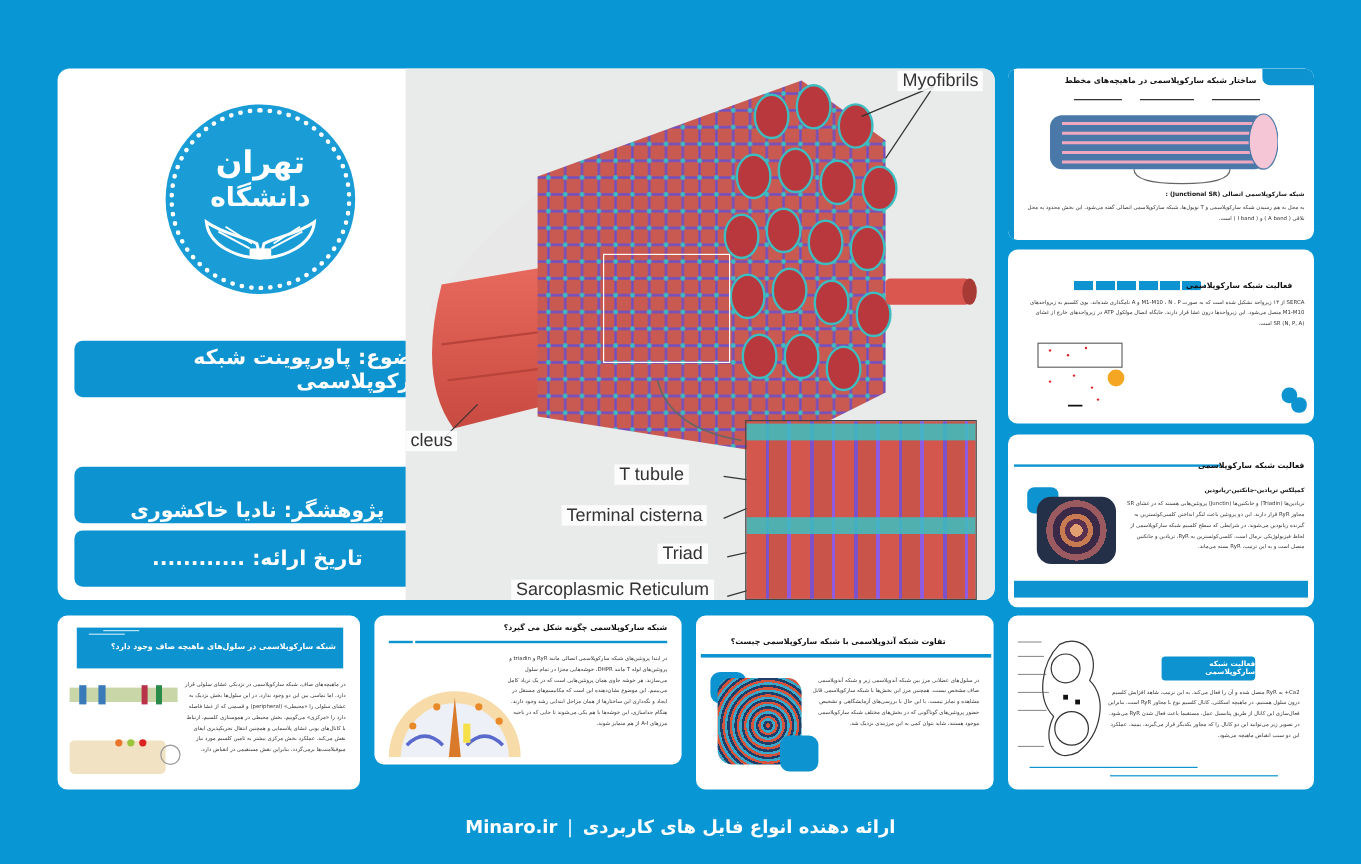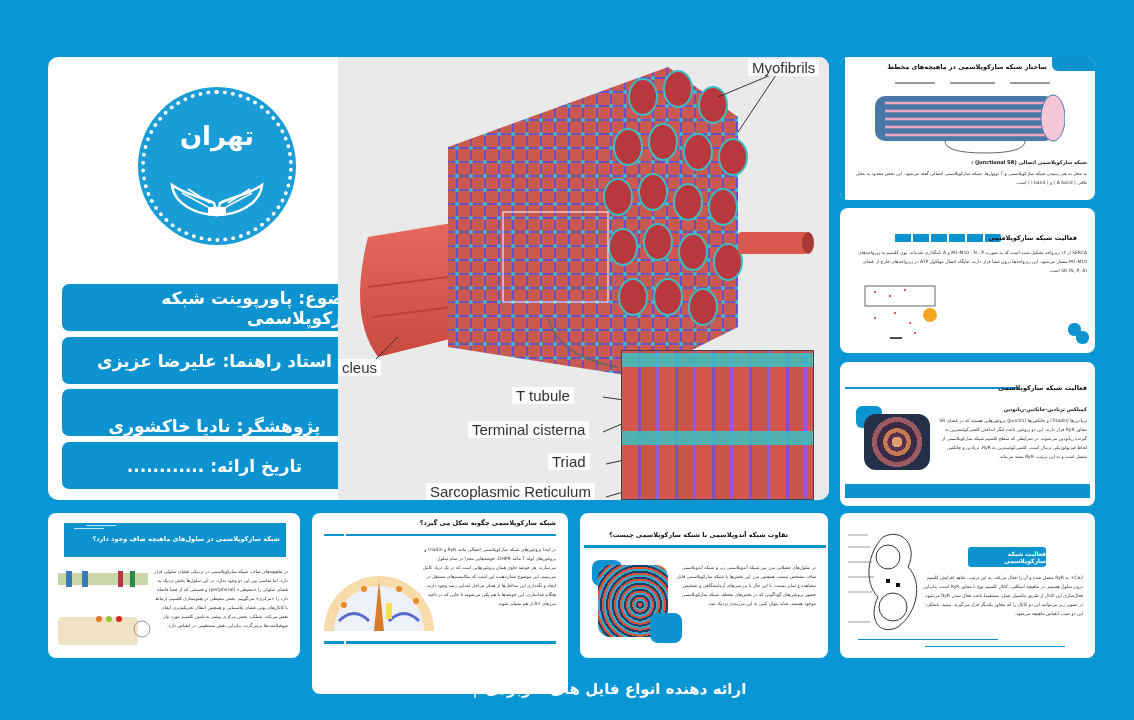--- a/index.html
+++ b/index.html
@@ -38,33 +38,31 @@
   .footer .sep { margin: 0 8px; font-weight: normal; }
 </style>
 </head>
 <body>
 
 <div class="card" id="main">
   <div class="logo">
     <div class="beads"></div>
     <div class="inner"></div>
     <div class="txt1">تهران</div>
+    <div class="txt2">دانشگاه</div>
     <svg class="wings" viewBox="0 0 98 36">
       <path d="M49 34 C30 34 6 24 4 4 C18 14 34 16 46 22 Z" fill="none" stroke="#fff" stroke-width="2.5"></path>
       <path d="M49 34 C68 34 92 24 94 4 C80 14 64 16 52 22 Z" fill="none" stroke="#fff" stroke-width="2.5"></path>
       <path d="M14 12 L40 26 M20 8 L42 22 M60 22 L82 8 M58 26 L84 12" stroke="#fff" stroke-width="1.5"></path>
       <rect x="40" y="26" width="18" height="8" fill="#fff"></rect>
     </svg>
   </div>
 
   <div class="info-box first" style="top:227px;">
     <span>موضوع: پاورپوینت شبکه سارکوپلاسمی</span>
-  </div>
-  <div class="info-box" style="top:280px;">
-    <span>استاد راهنما: علیرضا عزیزی</span>
   </div>
   <div class="info-box" style="top:332px;align-items:flex-end;">
     <span>پژوهشگر: نادیا خاکشوری</span>
   </div>
   <div class="info-box" style="top:385px;">
     <span>تاریخ ارائه: ............</span>
   </div>
 
   <div class="hero">
     <svg width="491" height="443" style="position:absolute;left:0;top:0;">
@@ -201,21 +199,21 @@
       <rect x="76" y="2" width="5" height="16" fill="#2a8a4a"></rect>
     <rect x="4" y="48" width="80" height="28" rx="4" fill="#f2e2c4"></rect>
     <circle cx="45" cy="50" r="3" fill="#e9752a"></circle>
       <circle cx="55" cy="50" r="3" fill="#9ac43a"></circle>
       <circle cx="65" cy="50" r="3" fill="#d22"></circle>
     <circle cx="88" cy="60" r="8" fill="none" stroke="#999"></circle>
   </svg>
   <div class="thumb-text" style="right:12px;top:54px;width:135px;">در ماهیچه‌های صاف، شبکه سارکوپلاسمی در نزدیکی غشای سلولی قرار دارد. اما تماسی بین این دو وجود ندارد. در این سلول‌ها بخش نزدیک به غشای سلولی را «محیطی» (peripheral) و قسمتی که از غشا فاصله دارد را «مرکزی» می‌گوییم. بخش محیطی در هموستازی کلسیم، ارتباط با کانال‌های یونی غشای پلاسمایی و همچنین انتقال تحریکپذیری ایفای نقش می‌کند. عملکرد بخش مرکزی بیشتر به تامین کلسیم مورد نیاز میوفیلامنت‌ها برمی‌گردد، بنابراین نقش مستقیمی در انقباض دارد.</div>
 </div>
 
-<div class="card" style="left:312px;top:513px;width:256px;height:181px;">
+<div class="card" style="left:312px;top:513px;width:256px;height:124px;">
   <div class="thumb-title" style="right:12px;top:6px;">شبکه سارکوپلاسمی چگونه شکل می گیرد؟</div>
   <div class="bar" style="left:12px;top:21px;width:20px;height:2px;"></div>
   <div class="bar" style="left:34px;top:21px;width:210px;height:2px;"></div>
   <svg style="position:absolute;left:12px;top:58px;" width="110" height="60">
     <path d="M0 60 A55 55 0 0 1 110 60 Z" fill="#f7dcaa"></path>
     <path d="M10 60 A45 45 0 0 1 100 60 Z" fill="#eef0f8"></path>
     <path d="M55 10 L60 60 L50 60 Z" fill="#d97a2a"></path>
     <g fill="#e98a2a">
         <circle cx="20" cy="34" r="3"></circle>
         <circle cx="40" cy="18" r="3"></circle>

